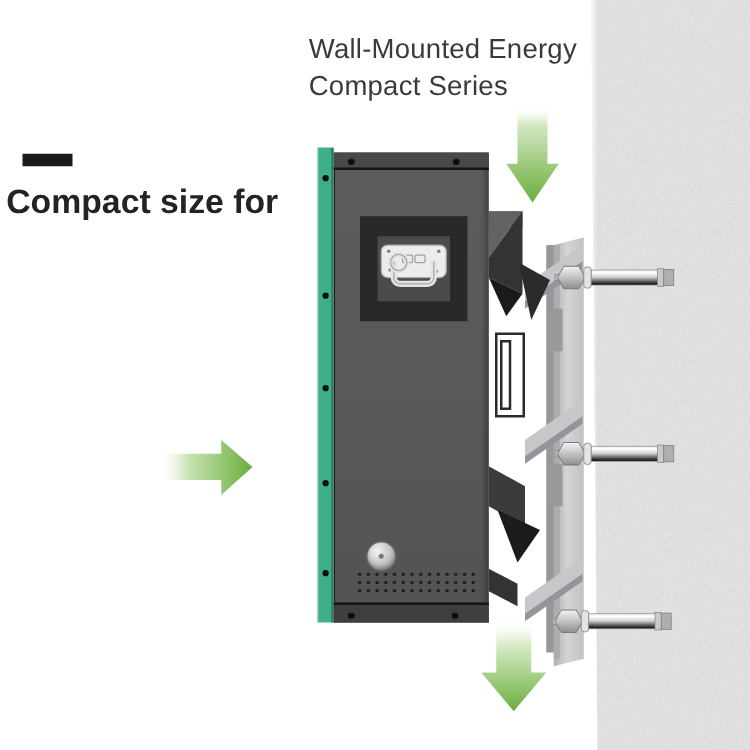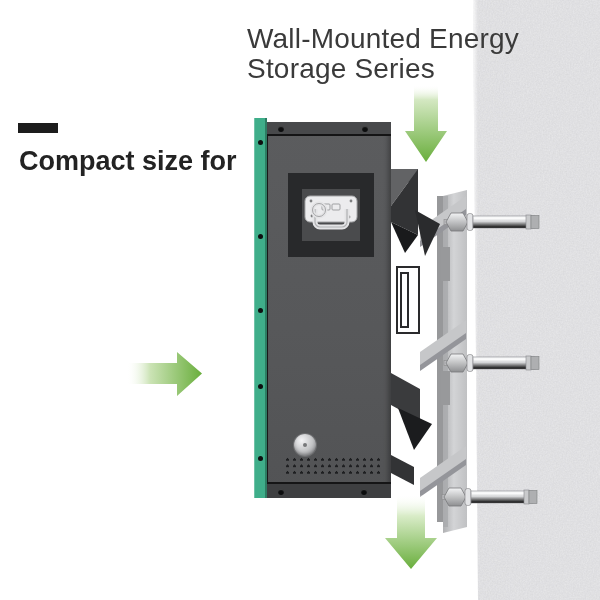--- a/index.html
+++ b/index.html
@@ -6,24 +6,24 @@
     --background:#ffffff; --text-title:#3a3a3a; --text-headline:#232323;
     --accent-marker:#1c1c1c; --arrow-green:#69ae3c; --device-accent-green:#3fae8a;
     --device-body-gray:#57585a; --wall-gray:#e8e8ea; --bracket-gray:#c6c7c9; --bolt-silver:#d8d9db;
   }
   *{margin:0;padding:0;box-sizing:border-box;}
   html,body{width:600px;height:600px;background:var(--background);overflow:hidden;}
   body{font-family:"Liberation Sans","DejaVu Sans",sans-serif;}
   .stage{position:relative;width:600px;height:600px;background:var(--background);overflow:hidden;}
 
   
-  .title{position:absolute;left:247px;top:24px;font-size:28px;line-height:30px;color:var(--text-title);letter-spacing:.2px;z-index:30;}
+  .title{position:absolute;left:247px;top:24px;font-size:22px;line-height:30px;color:var(--text-title);letter-spacing:.2px;z-index:30;}
   .title span{display:block;}
   .marker{position:absolute;left:18px;top:123px;width:40px;height:10px;background:var(--accent-marker);z-index:30;}
-  .headline{position:absolute;left:19px;top:146px;font-size:27px;font-weight:bold;line-height:31px;color:var(--text-headline);z-index:30;}
+  .headline{position:absolute;left:5px;top:146px;font-size:27px;font-weight:bold;line-height:31px;color:var(--text-headline);z-index:30;}
   .headline span{display:block;}
 
   
   .wall{position:absolute;left:472px;top:0;width:128px;height:600px;z-index:1;
         clip-path:polygon(1px 0,100% 0,100% 100%,6px 100%);}
   .wall svg{display:block;}
   .wall-edge{position:absolute;left:0;top:0;width:6px;height:600px;
         background:linear-gradient(90deg,rgba(255,255,255,.95),rgba(255,255,255,0));}
 
   
@@ -220,20 +220,20 @@
         <stop offset="0" stop-color="#ffffff" stop-opacity="0.1"></stop>
         <stop offset="0.28" stop-color="#d9ecc8"></stop>
         <stop offset="1" stop-color="var(--arrow-green,#69ae3c)"></stop>
       </linearGradient>
     </defs>
     <path d="M14 0 H42 V43 H54 L28 74 L2 43 H14 Z" fill="url(#agBottom)"></path>
   </svg>
 
   <div class="title">
     <span>Wall-Mounted Energy</span>
-    <span>Storage Series</span>
+    <span>Compact Series</span>
   </div>
   <div class="marker"></div>
   <div class="headline">
     <span>Compact size for</span>
   </div>
 
 </div>
 
 </body></html>

